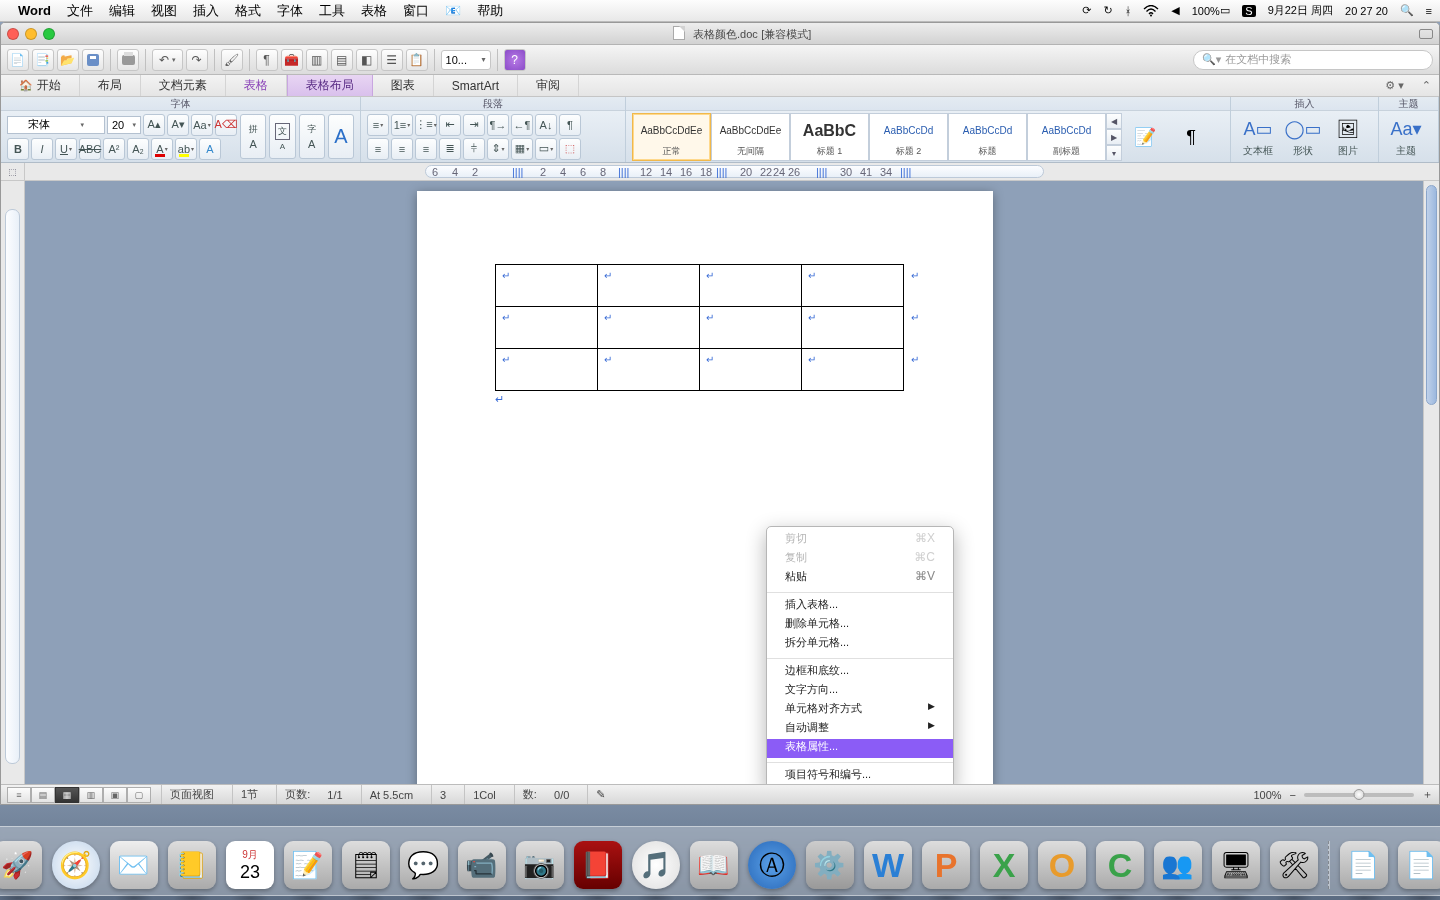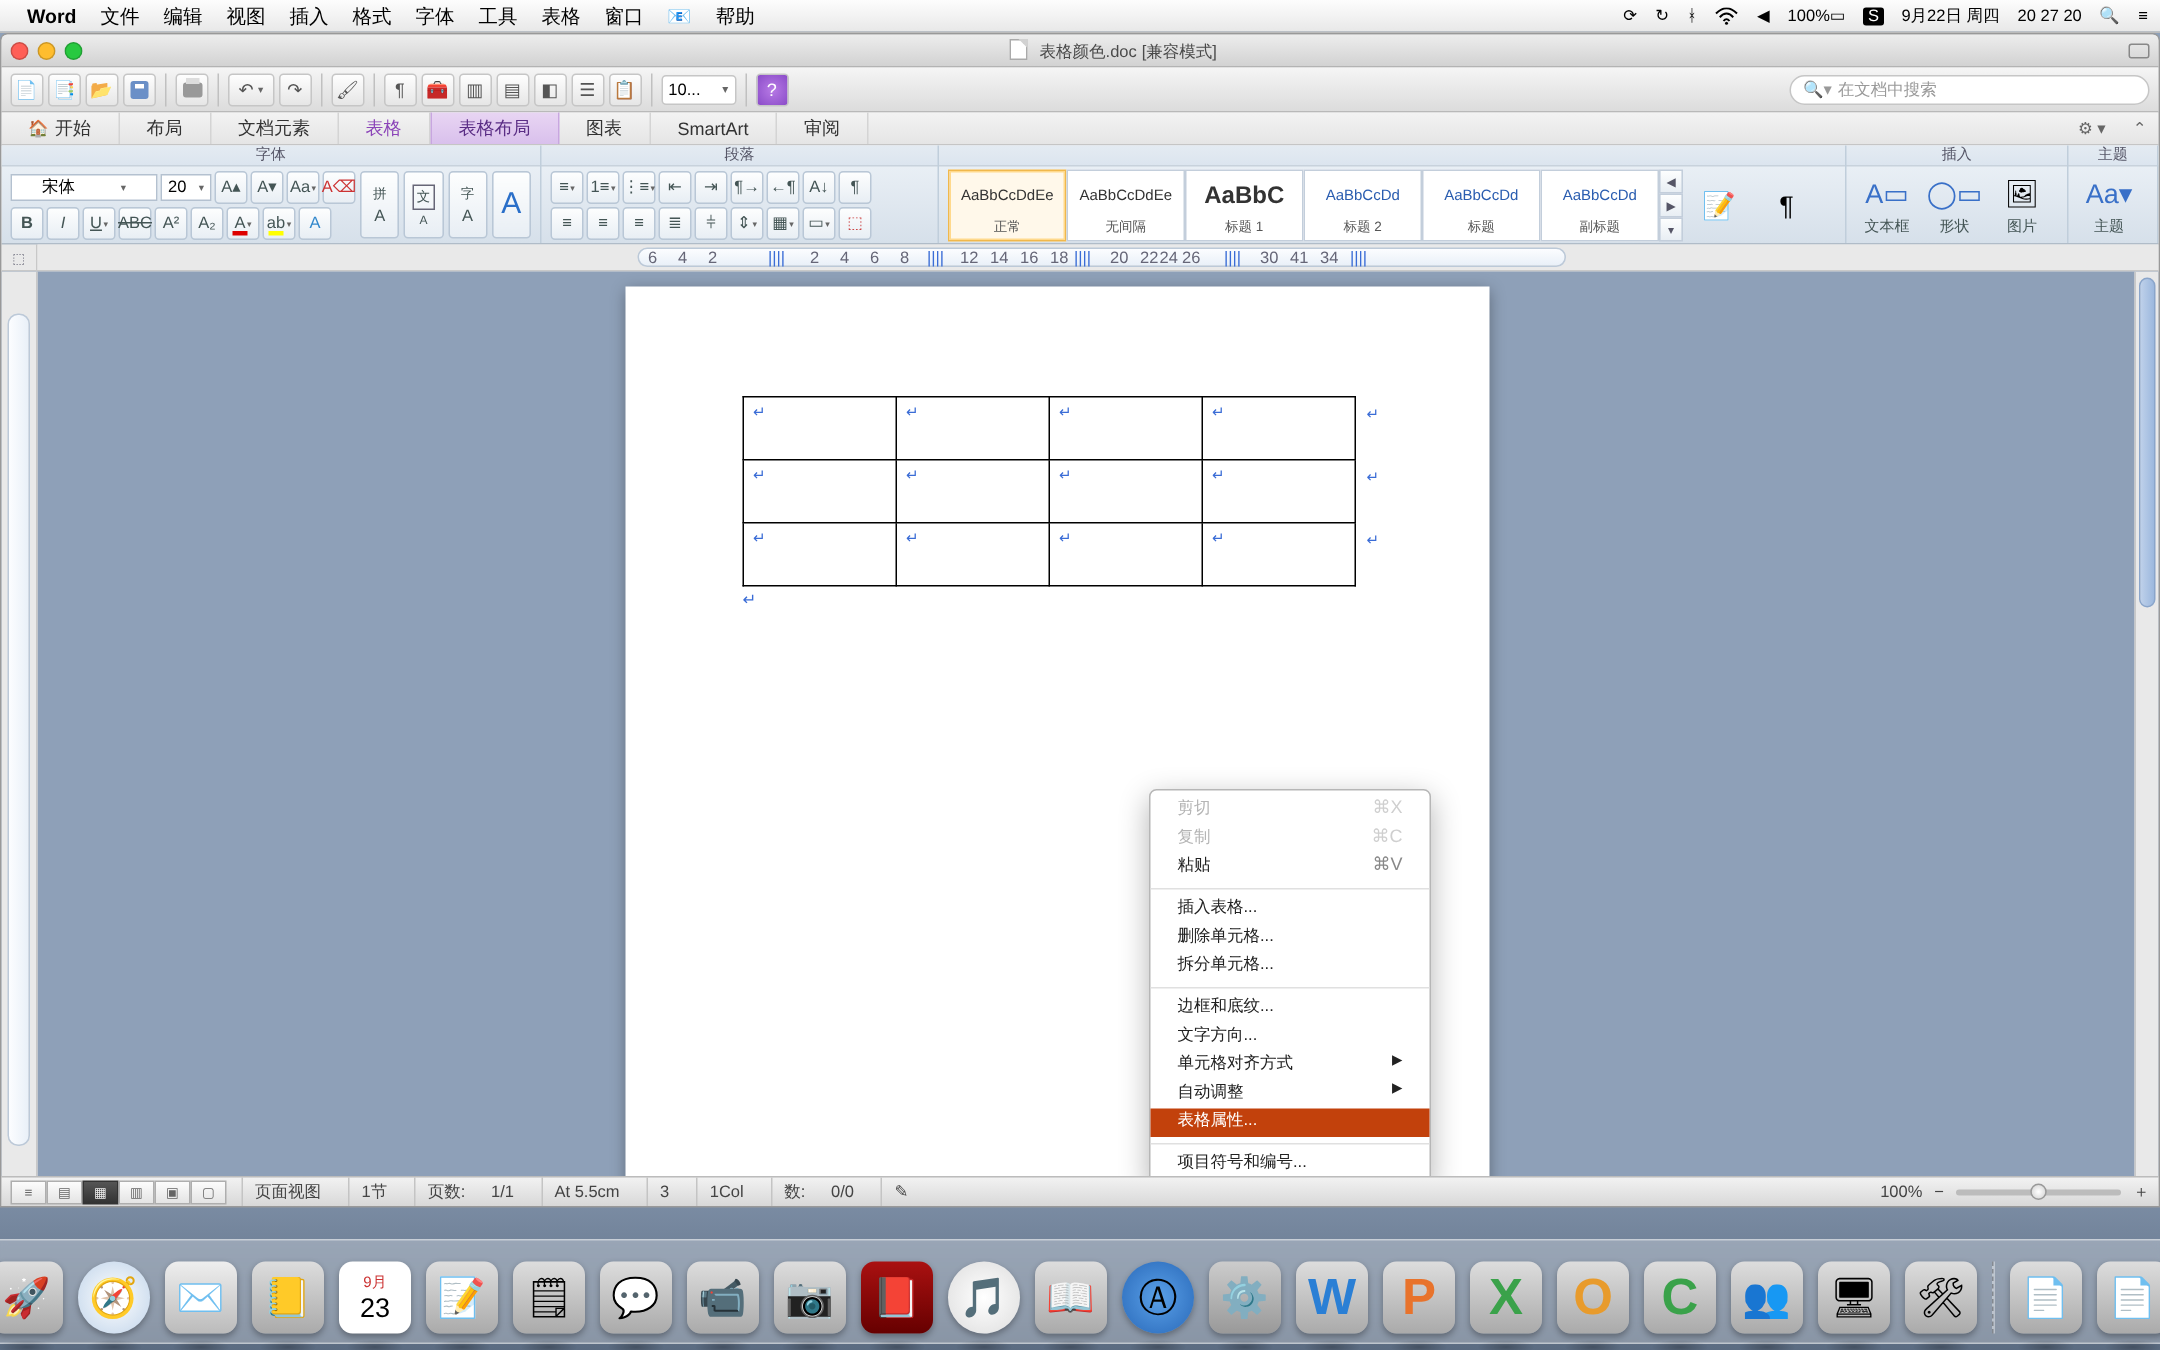--- a/index.html
+++ b/index.html
@@ -98,21 +98,21 @@
 .tbl{position:absolute;left:78px;top:73px;border-collapse:collapse}
 .tbl td{width:102px;height:42px;border:1px solid #000;padding:4px 6px;vertical-align:top;font-size:11px;color:#3a6cd6}
 .tbl td .pm{font-size:10px;color:#3a6cd6}
 .aftertbl{position:absolute;left:78px;top:202px;color:#3a6cd6;font-size:11px}
 .endcell{position:absolute;color:#3a6cd6;font-size:10px}
 
 
 .ctxmenu{position:absolute;left:741px;top:345px;width:188px;background:#fff;border:1px solid #b6b6b6;border-radius:5px;box-shadow:0 6px 20px rgba(0,0,0,.3);padding:4px 0;z-index:50}
 .ctxmenu .item{height:19px;padding:0 18px;display:flex;align-items:flex-start;justify-content:space-between;font-size:13px;color:#222}
 .ctxmenu .item.disabled{color:#b5b5b5}
-.ctxmenu .item.hover{background:#c2410c;color:#fff}
+.ctxmenu .item.hover{background:#8b5cf6;color:#fff}
 .ctxmenu .item .sc{font-size:12px;color:#888}
 .ctxmenu .item.disabled .sc{color:#cfcfcf}
 .ctxmenu .item .arrow{font-size:9px;color:#222}
 .ctxmenu .sep{height:1px;background:#e0e0e0;margin:4px 0}
 
 
 .vscroll{width:16px;background:#e9e9e9;border-left:1px solid #c8c8c8;position:relative}
 .vscroll .thumb{position:absolute;left:2px;right:2px;top:4px;height:220px;background:linear-gradient(90deg,#bfd1ea,#9cb8de);border:1px solid #8aa5ca;border-radius:6px}
 
 

